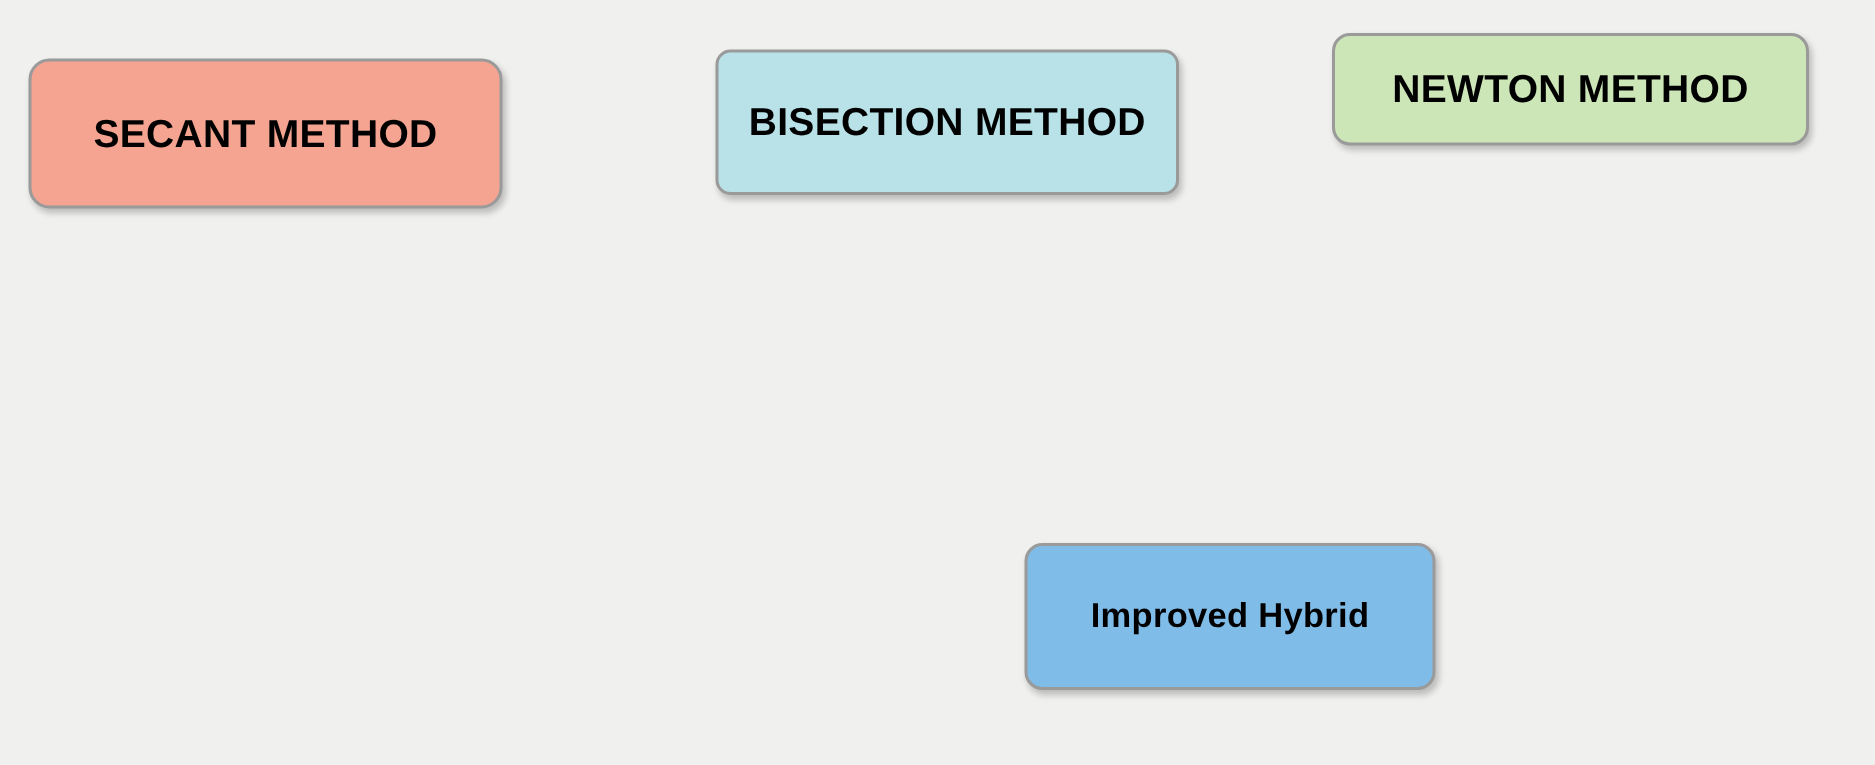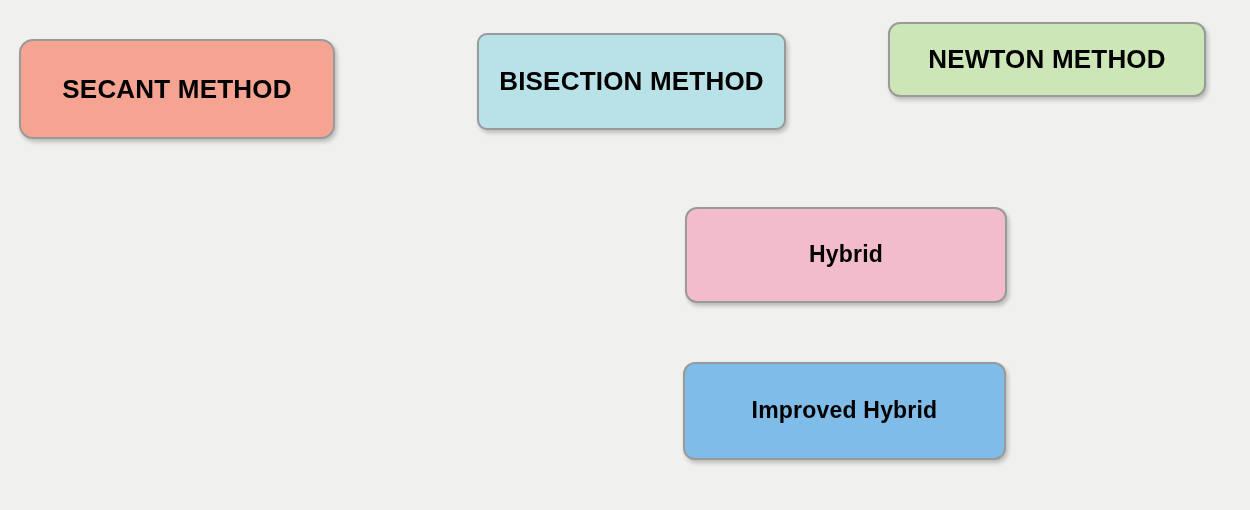--- a/index.html
+++ b/index.html
@@ -49,41 +49,38 @@
   #node-bisection {
     left: 477px; top: 33px;  width: 309px; height: 97px;
   }
   #node-newton {
     left: 888px; top: 22px;  width: 318px; height: 75px;
   }
   #node-hybrid {
     left: 685px; top: 207px; width: 322px; height: 96px;
   }
   #node-improved-hybrid {
-    left: 683px; top: 362px; width: 323px; height: 98px;
+    left: 683px; top: 362px; width: 274px; height: 98px;
   }
 </style>
 </head>
 <body style="background: rgb(240, 240, 239);">
 
 <div id="canvas" style="background: rgb(240, 240, 239);">
 
   <div class="node" id="node-secant" style="background: rgb(244, 164, 144); border-color: rgb(154, 154, 154);">
     <span class="node-label label-lg">SECANT METHOD</span>
   </div>
 
   <div class="node" id="node-bisection" style="background: rgb(184, 226, 231); border-color: rgb(154, 154, 154); border-radius: 10px;">
     <span class="node-label label-lg">BISECTION METHOD</span>
   </div>
 
   <div class="node" id="node-newton" style="background: rgb(205, 230, 184); border-color: rgb(154, 154, 154);">
     <span class="node-label label-lg">NEWTON METHOD</span>
   </div>
 
-  <div class="node" id="node-hybrid" style="background: rgb(243, 188, 205); border-color: rgb(154, 154, 154);">
-    <span class="node-label label-md">Hybrid</span>
-  </div>
 
   <div class="node" id="node-improved-hybrid" style="background: rgb(127, 188, 232); border-color: rgb(154, 154, 154);">
     <span class="node-label label-md">Improved Hybrid</span>
   </div>
 
 </div>
 
 </body></html>

